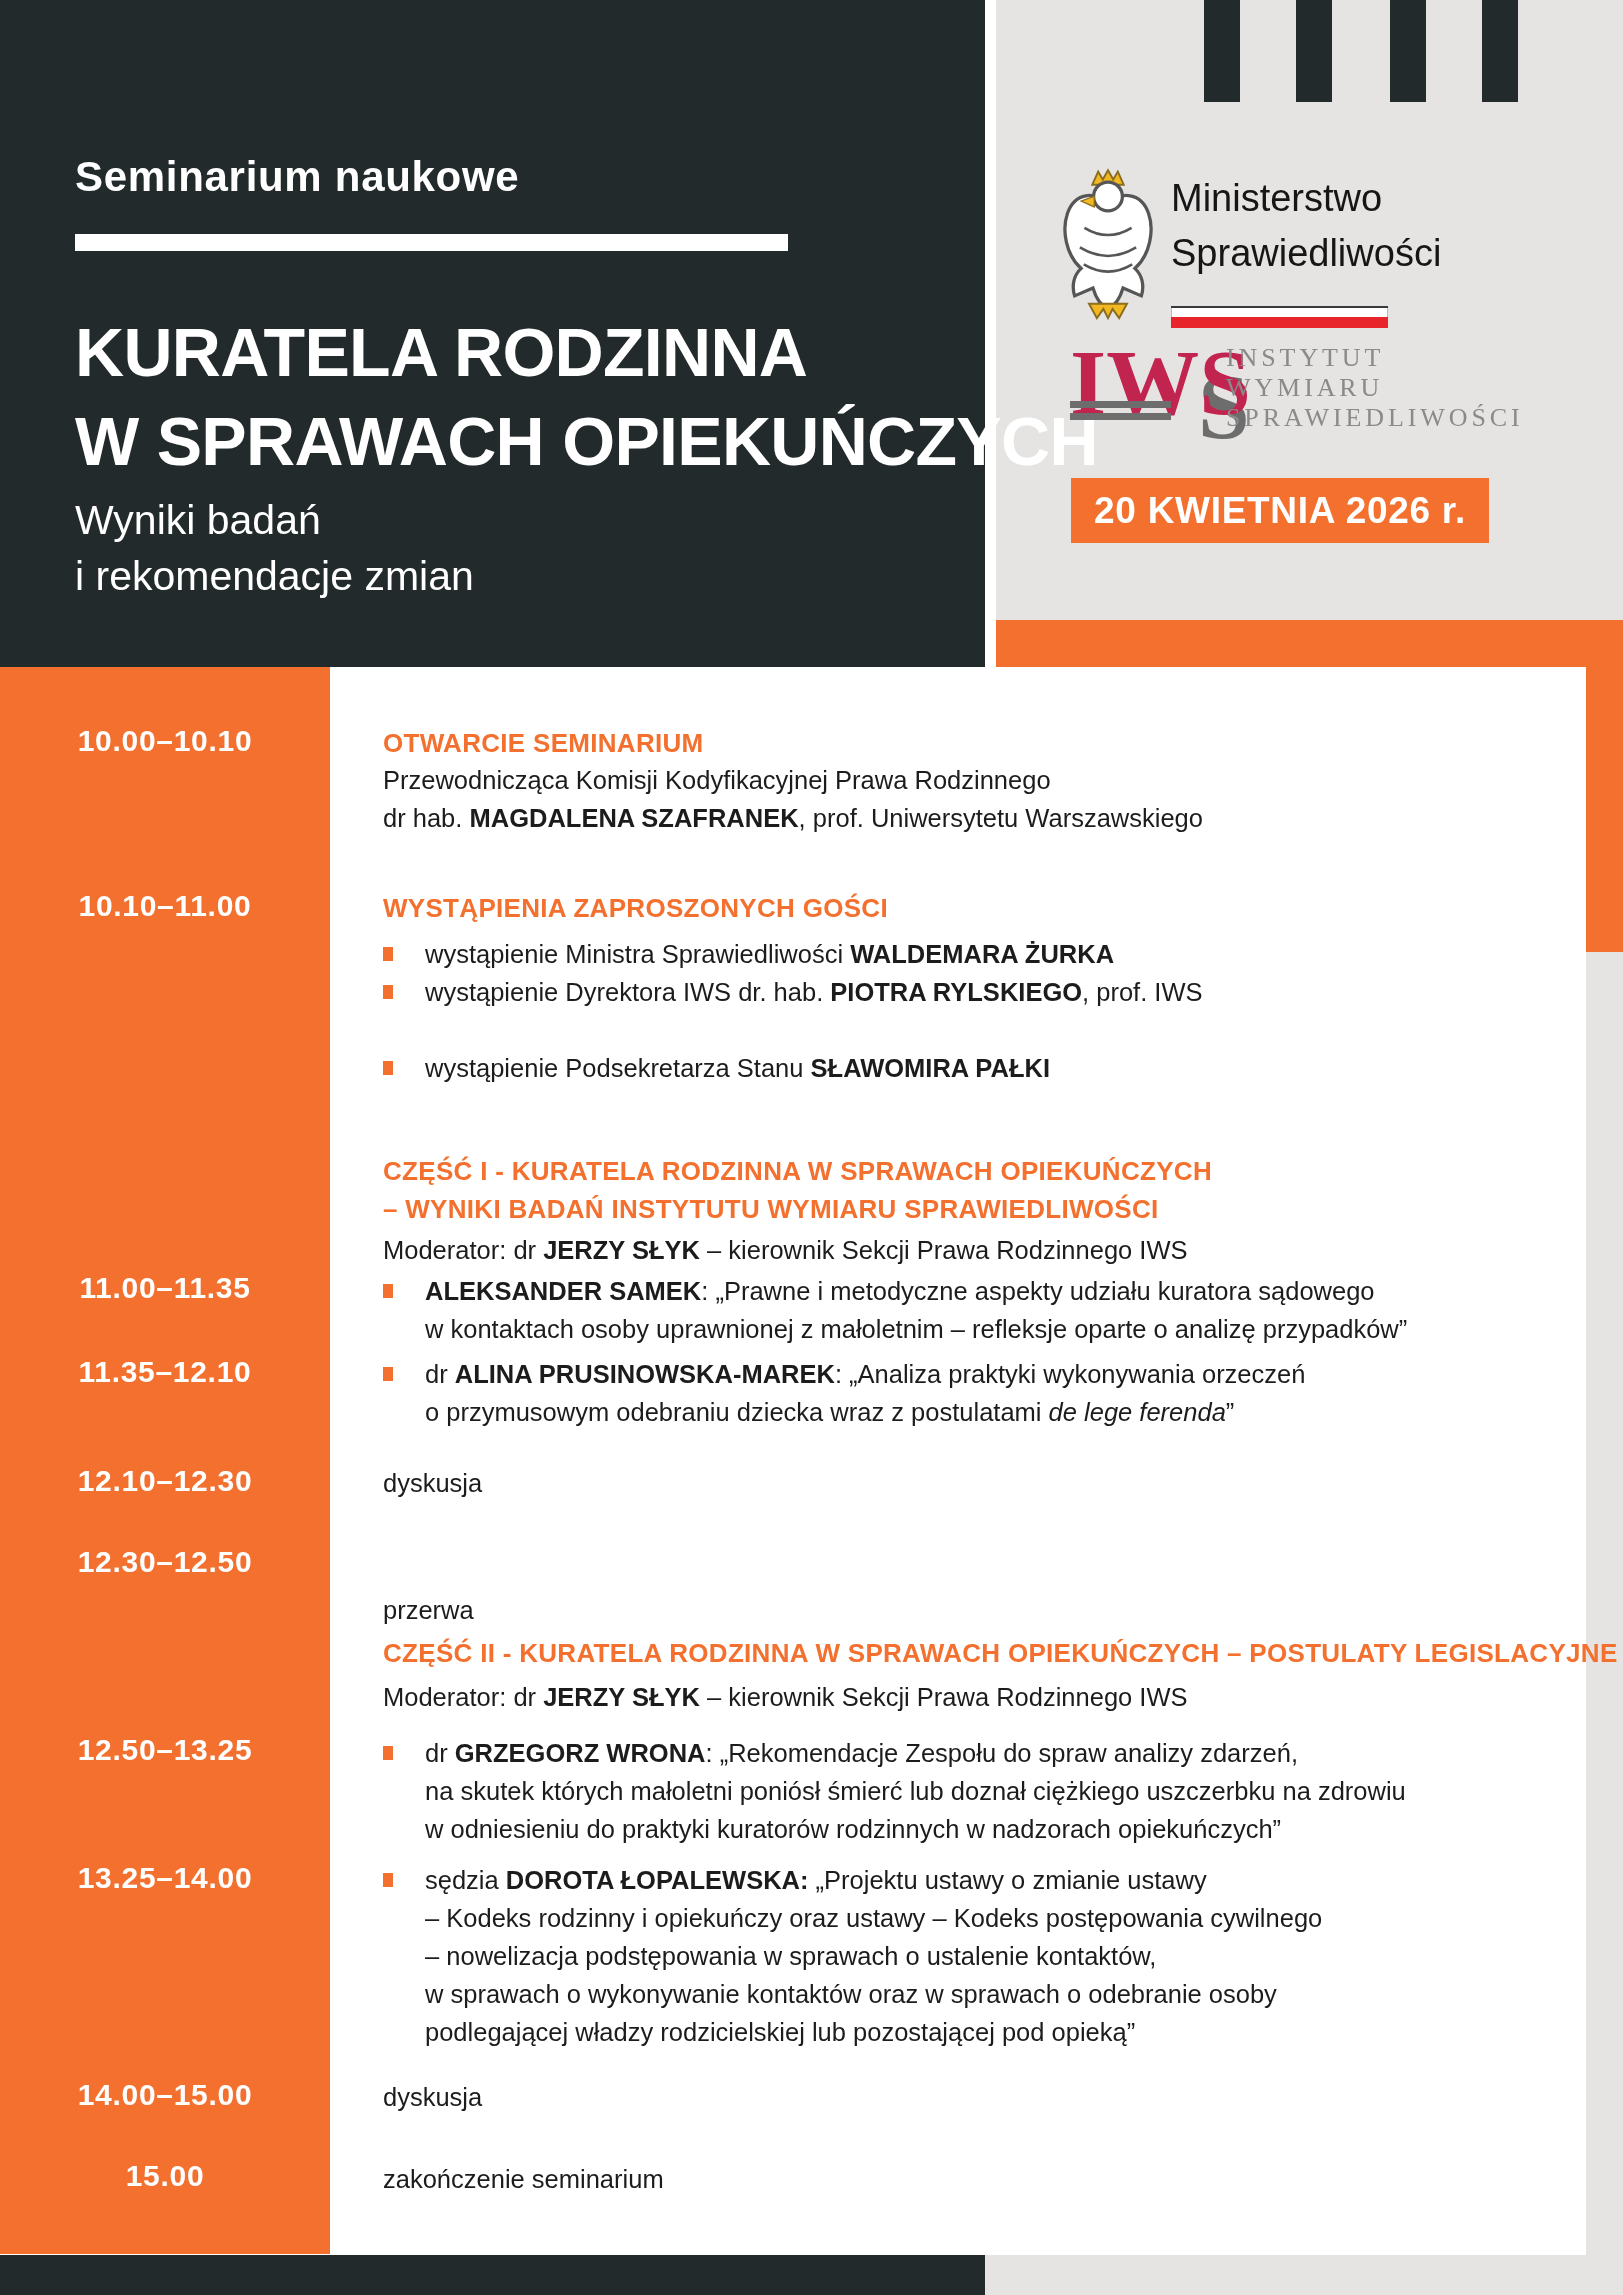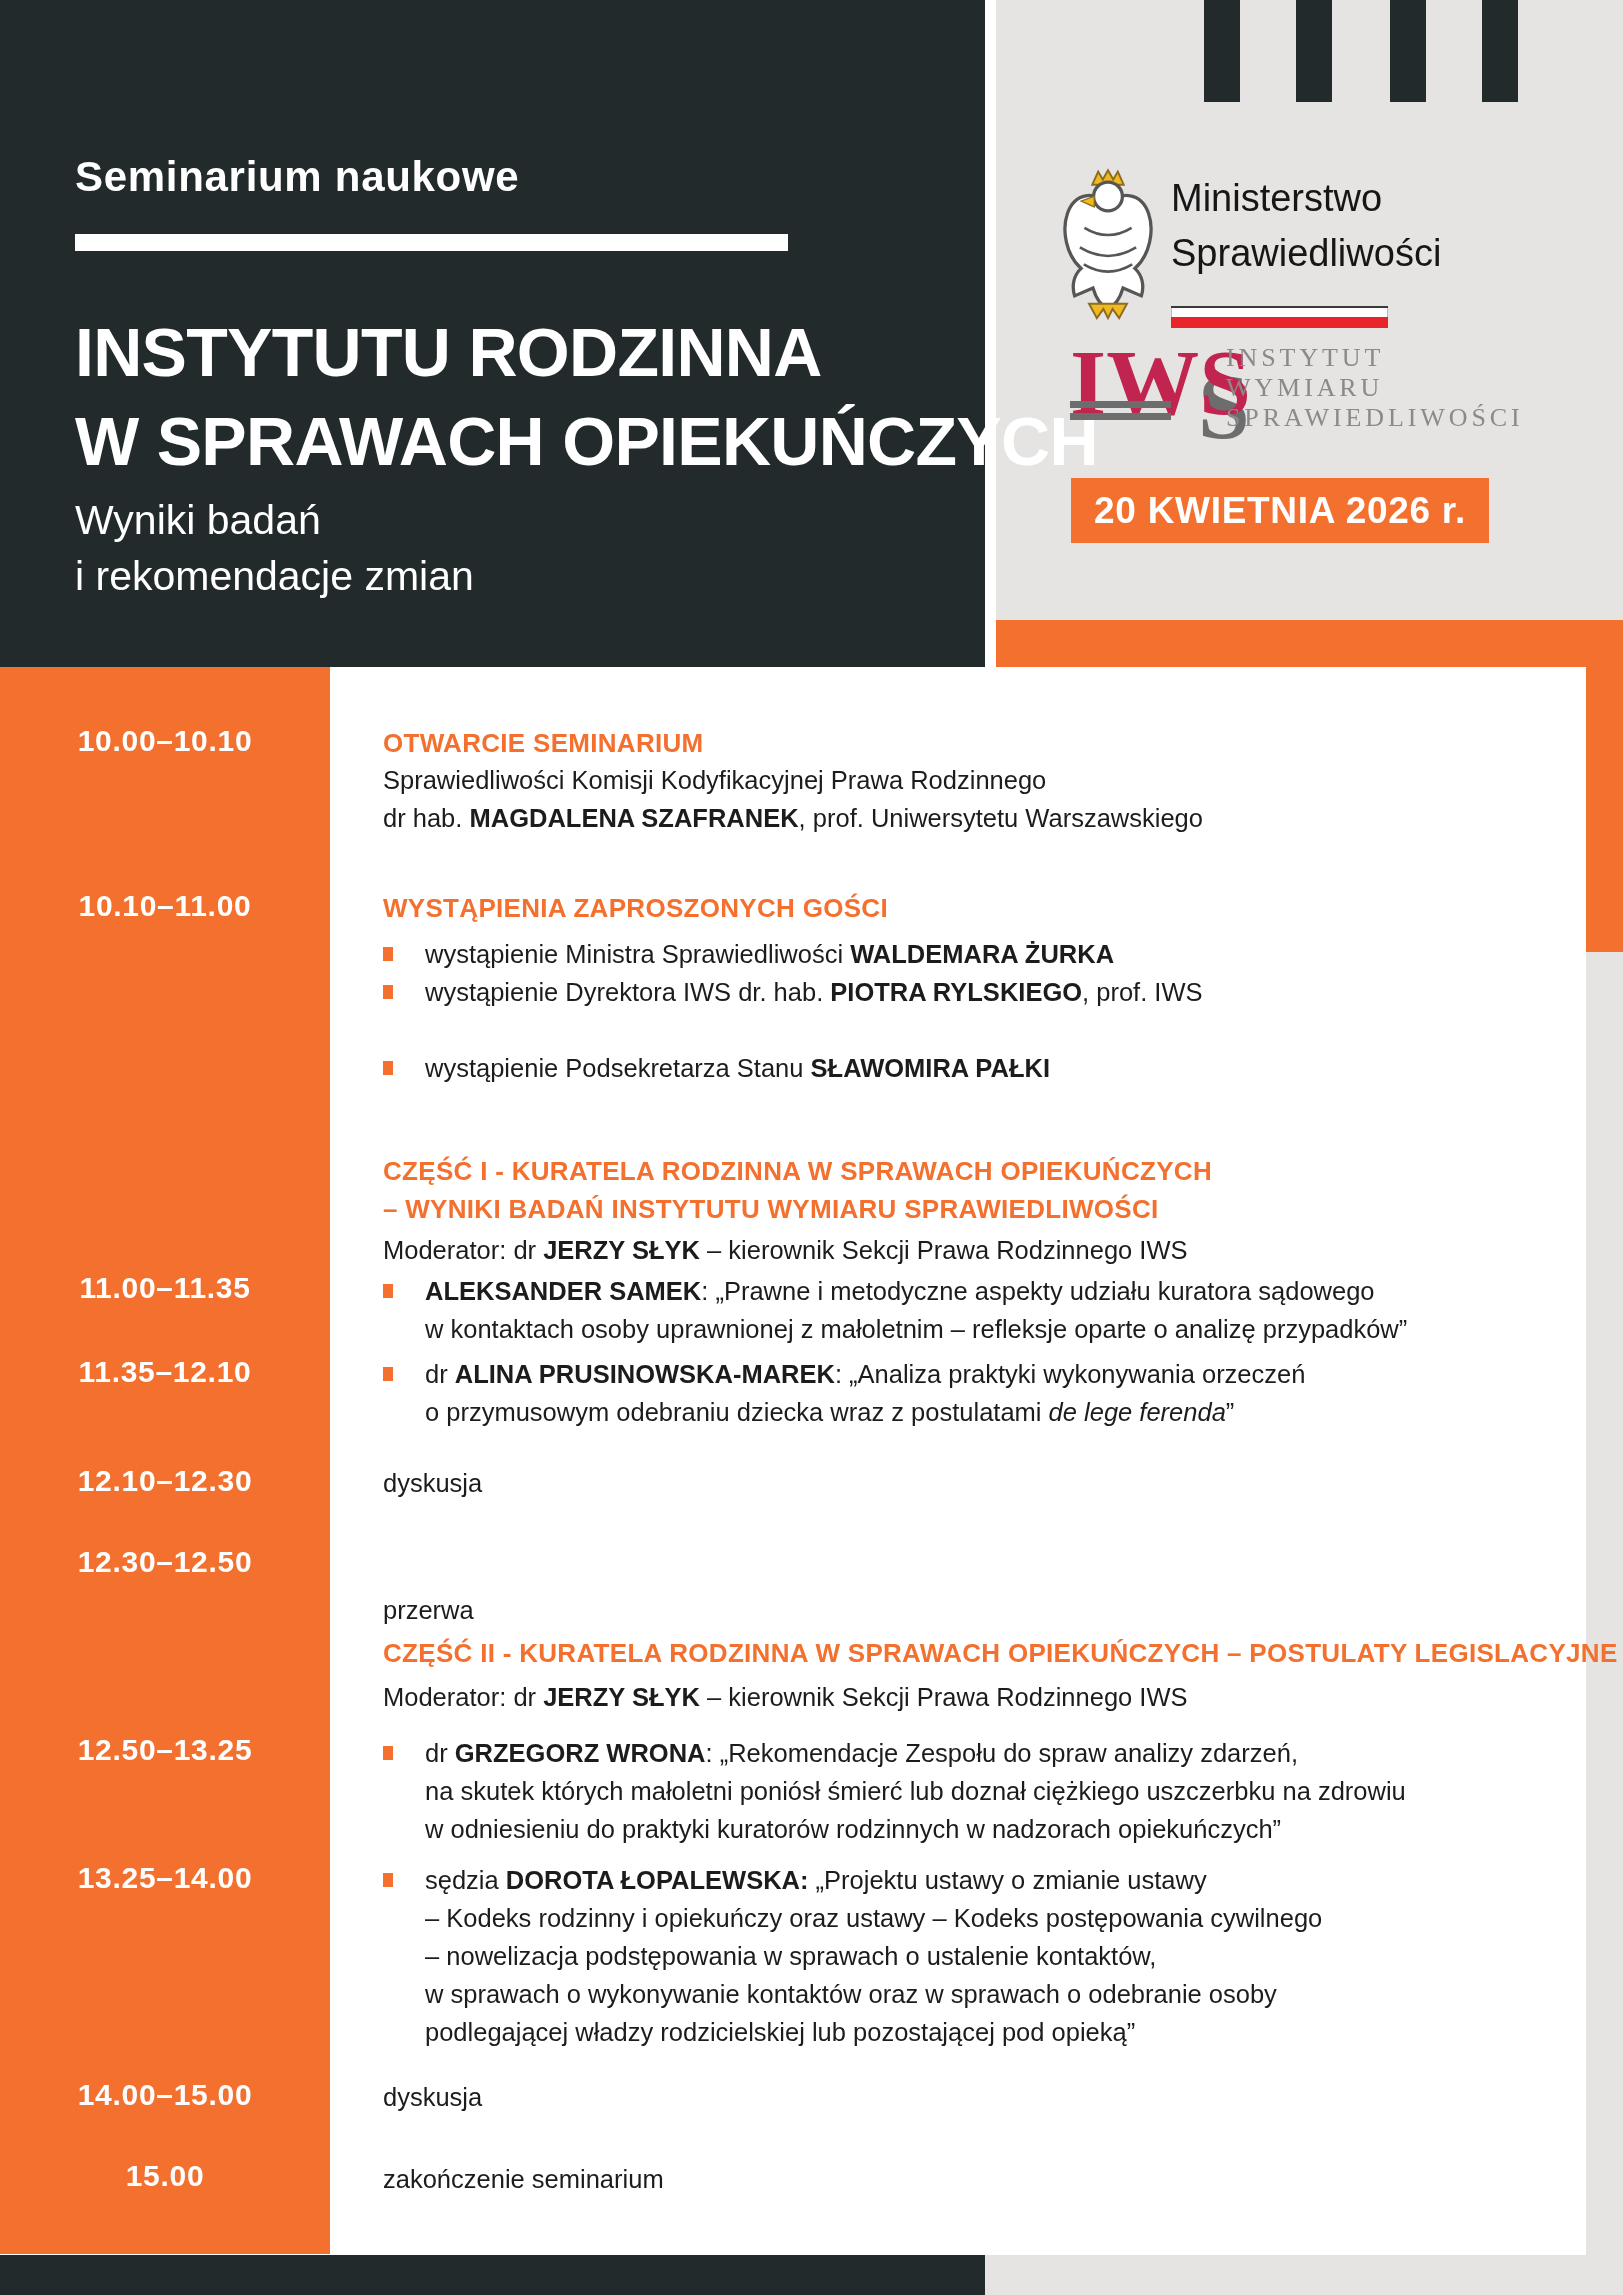--- a/index.html
+++ b/index.html
@@ -83,21 +83,21 @@
   <div class="abs footer-dark"></div>
   <div class="abs footer-gray"></div>
 
   <div class="abs topbar" style="left:1204px"></div>
   <div class="abs topbar" style="left:1296px"></div>
   <div class="abs topbar" style="left:1390px"></div>
   <div class="abs topbar" style="left:1482px"></div>
 
   <div class="abs kicker">Seminarium naukowe</div>
   <div class="abs hr-bar"></div>
-  <div class="abs title-line title1">INSTYTUTU RODZINNA</div>
+  <div class="abs title-line title1">KURATELA RODZINNA</div>
   <div class="abs title-line title2">W SPRAWACH OPIEKUŃCZYCH</div>
   <div class="abs sub-line sub1">Wyniki badań</div>
   <div class="abs sub-line sub2">i rekomendacje zmian</div>
 
   <div class="abs eagle">
     <svg width="106" height="161" viewBox="0 0 162 246">
       <path d="M57 30 l9 -20 l7 12 l8 -14 l8 14 l7 -12 l9 20 z" fill="#F2B822" stroke="#8a6d1f" stroke-width="3"></path>
       <path d="M81 62 C62 38 30 42 19 74 C10 100 17 138 40 158 C29 168 25 184 30 200 L58 188 C63 205 72 216 81 220 C90 216 99 205 104 188 L132 200 C137 184 133 168 122 158 C145 138 152 100 143 74 C132 42 100 38 81 62 Z" fill="#ffffff" stroke="#565656" stroke-width="5"></path>
       <circle cx="81" cy="48" r="22" fill="#ffffff" stroke="#565656" stroke-width="5"></circle>
       <path d="M60 48 l-20 7 l20 9 z" fill="#F2B822" stroke="#8a6d1f" stroke-width="2"></path>
@@ -136,21 +136,21 @@
       <div class="time" style="top: 889px;">10.10–11.00</div>
       <div class="time" style="top: 1271px;">11.00–11.35</div>
       <div class="time" style="top: 1355px;">11.35–12.10</div>
       <div class="time" style="top: 1464px;">12.10–12.30</div>
       <div class="time" style="top: 1545px;">12.30–12.50</div>
       <div class="time" style="top: 1733px;">12.50–13.25</div>
       <div class="time" style="top: 1861px;">13.25–14.00</div>
       <div class="time" style="top: 2078px;">14.00–15.00</div>
       <div class="time" style="top: 2159px;">15.00</div>
       <div class="line section" style="top: 725px;"><span class="txt"><span>OTWARCIE SEMINARIUM</span></span></div>
-      <div class="line body" style="top: 762px;"><span class="txt"><span>Sprawiedliwości Komisji Kodyfikacyjnej Prawa Rodzinnego</span></span></div>
+      <div class="line body" style="top: 762px;"><span class="txt"><span>Przewodnicząca Komisji Kodyfikacyjnej Prawa Rodzinnego</span></span></div>
       <div class="line body" style="top: 800px;"><span class="txt"><span>dr hab. </span><span class="b">MAGDALENA SZAFRANEK</span><span>, prof. Uniwersytetu Warszawskiego</span></span></div>
       <div class="line section" style="top: 890px;"><span class="txt"><span>WYSTĄPIENIA ZAPROSZONYCH GOŚCI</span></span></div>
       <div class="line bullet" style="top: 974px;"><span class="sq"></span><span class="txt"><span>wystąpienie Dyrektora IWS dr. hab. </span><span class="b">PIOTRA RYLSKIEGO</span><span>, prof. IWS</span></span></div>
       <div class="line bullet" style="top: 936px;"><span class="sq"></span><span class="txt"><span>wystąpienie Ministra Sprawiedliwości </span><span class="b">WALDEMARA ŻURKA</span></span></div>
       <div class="line bullet" style="top: 1050px;"><span class="sq"></span><span class="txt"><span>wystąpienie Podsekretarza Stanu </span><span class="b">SŁAWOMIRA PAŁKI</span></span></div>
       <div class="line part" style="top: 1153px;"><span class="txt"><span>CZĘŚĆ I - KURATELA RODZINNA W SPRAWACH OPIEKUŃCZYCH</span></span></div>
       <div class="line part" style="top: 1191px;"><span class="txt"><span>– WYNIKI BADAŃ INSTYTUTU WYMIARU SPRAWIEDLIWOŚCI</span></span></div>
       <div class="line body" style="top: 1232px;"><span class="txt"><span>Moderator: dr </span><span class="b">JERZY SŁYK</span><span> – kierownik Sekcji Prawa Rodzinnego IWS</span></span></div>
       <div class="line bullet" style="top: 1273px;"><span class="sq"></span><span class="txt"><span class="b">ALEKSANDER SAMEK</span><span>: „Prawne i metodyczne aspekty udziału kuratora sądowego</span></span></div>
       <div class="line cont" style="top: 1311px;"><span class="txt"><span>w kontaktach osoby uprawnionej z małoletnim – refleksje oparte o analizę przypadków”</span></span></div>

